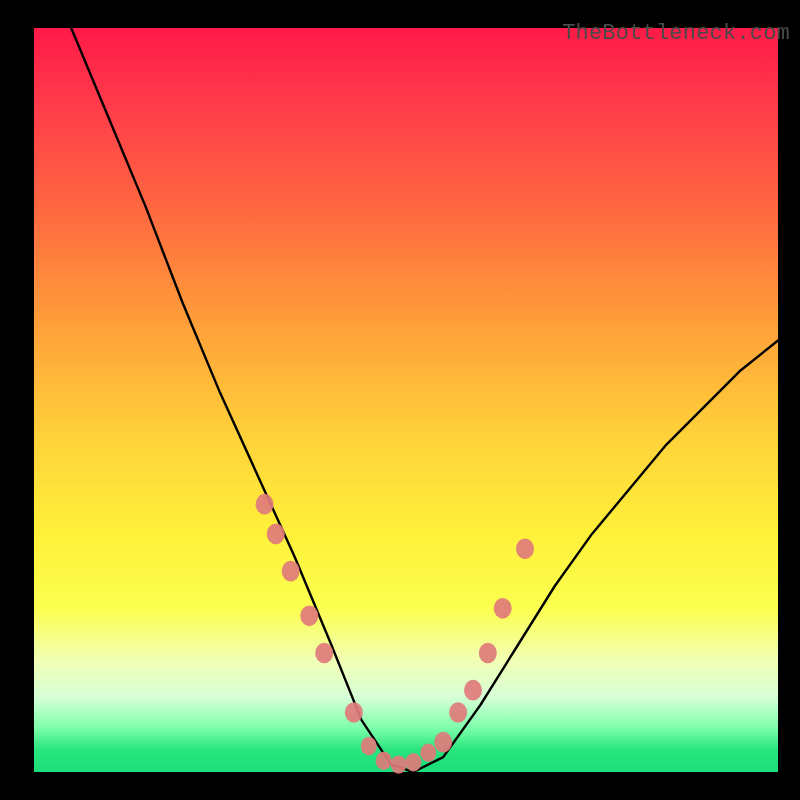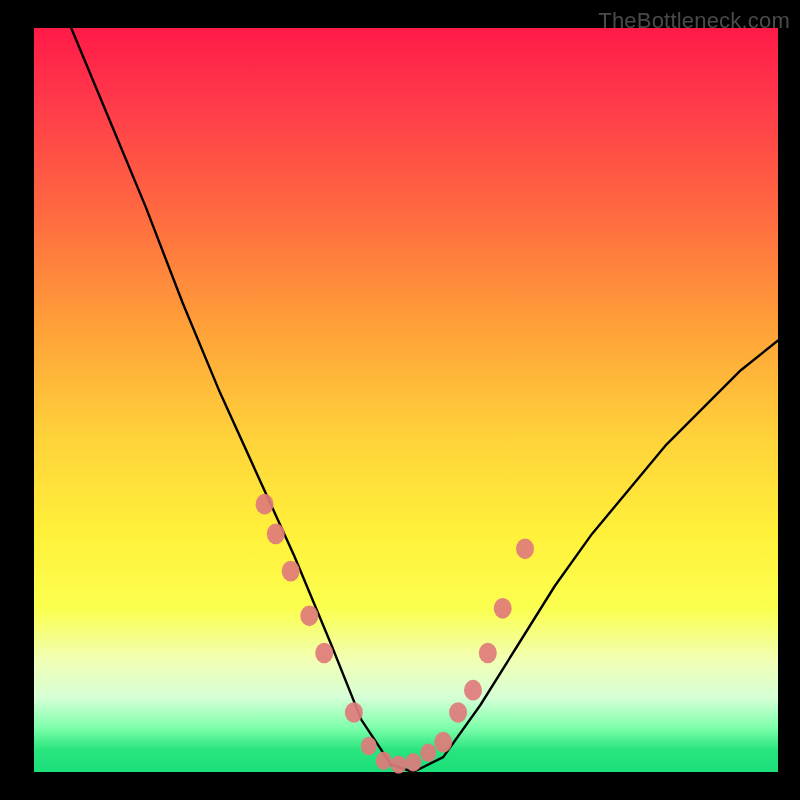--- a/index.html
+++ b/index.html
@@ -68,14 +68,14 @@
       <ellipse cx="473.0" cy="690.2" rx="9" ry="10.35" fill="#e07b7b" fill-opacity="0.92"></ellipse>
       <ellipse cx="487.8" cy="653.0" rx="9" ry="10.35" fill="#e07b7b" fill-opacity="0.92"></ellipse>
       <ellipse cx="502.7" cy="608.3" rx="9" ry="10.35" fill="#e07b7b" fill-opacity="0.92"></ellipse>
       <ellipse cx="525.0" cy="548.8" rx="9" ry="10.35" fill="#e07b7b" fill-opacity="0.92"></ellipse>
       <ellipse cx="368.8" cy="746.0" rx="8" ry="9.2" fill="#e07b7b" fill-opacity="0.92"></ellipse>
       <ellipse cx="383.7" cy="760.8" rx="8" ry="9.2" fill="#e07b7b" fill-opacity="0.92"></ellipse>
       <ellipse cx="398.6" cy="764.6" rx="8" ry="9.2" fill="#e07b7b" fill-opacity="0.92"></ellipse>
       <ellipse cx="413.4" cy="762.3" rx="8" ry="9.2" fill="#e07b7b" fill-opacity="0.92"></ellipse>
       <ellipse cx="428.3" cy="752.7" rx="8" ry="9.2" fill="#e07b7b" fill-opacity="0.92"></ellipse>
     </svg>
-  <div class="watermark" id="wm" style="right: 10px; top: 8px;">TheBottleneck.com</div>
+  <div class="watermark" id="wm" style="right: 10px; top: 21px; font-family: Liberation Mono, monospace;">TheBottleneck.com</div>
 </div>
 
 </body></html>

